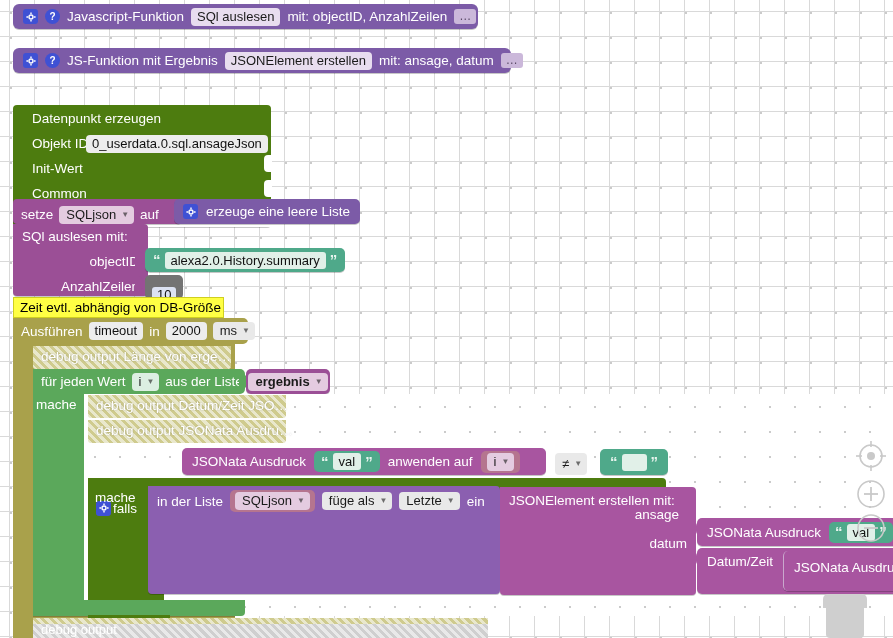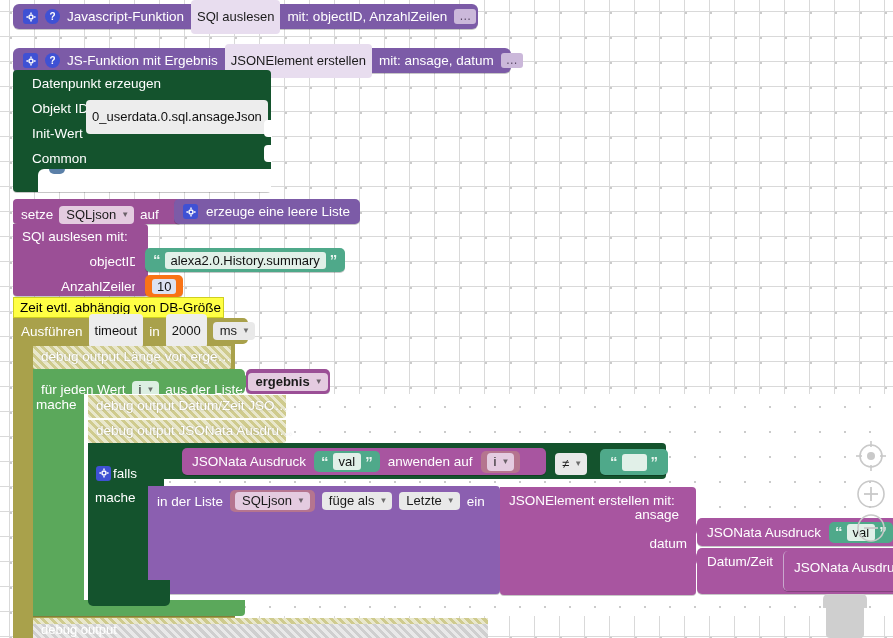--- a/index.html
+++ b/index.html
@@ -25,21 +25,21 @@
   .canvas{position:absolute;inset:0;z-index:1;}
 
   .blk{position:absolute;box-sizing:border-box;color:#fff;white-space:nowrap;}
   .blk-label{color:#fff;}
 
   
   .c-purple  {background:#7C5BA7;}
   .c-purple2 {background:#8B5FB0;}
   .c-magenta {background:#9B4F96;}
   .c-pink    {background:#A855A0;}
-  .c-blue    {background:#14532d;}
+  .c-blue    {background:#4d7c0f;margin-top:35px;}
   .c-olive   {background:#A9A14B;}
   .c-green   {background:#5BA85B;}
   .c-yellow  {background:#FFFF44;color:#000;}
 
   .shadow{box-shadow:0 1px 0 rgba(0,0,0,.22);}
 
   
   .hdr{
     display:flex;align-items:center;gap:7px;border-radius:6px;
     padding:0 10px;height:25px;
@@ -47,21 +47,21 @@
   .icon-btn{
     width:15px;height:15px;border-radius:3px;background:#3F51D4;
     display:inline-flex;align-items:center;justify-content:center;
     color:#fff;font-size:10px;line-height:1;flex:0 0 auto;
   }
   .icon-btn.circ{border-radius:50%;}
   .icon-btn svg{display:block;}
 
   .field{
     background:#E8DDEF;color:#1a1a1a;border-radius:4px;
-    padding:9px 6px;font-size:13px;line-height:16px;display:inline-block;
+    padding:1px 6px;font-size:13px;line-height:16px;display:inline-block;
   }
   .field-light{background:#EDEDED;color:#111;}
   .field-dd{
     background:#E4CBE0;color:#1a1a1a;border-radius:4px;padding:1px 5px 1px 7px;
     display:inline-flex;align-items:center;gap:5px;font-size:13px;line-height:16px;
   }
   .field-dd.grey{background:#E9E9E9;}
   .field-dd.greenish{background:#DCEFE2;}
   .caret{font-size:8px;opacity:.6;}
   .ellip{
@@ -73,22 +73,22 @@
   .strblk{
     background:#4FA98A;border-radius:5px;display:inline-flex;align-items:center;
     gap:4px;padding:2px 8px;height:22px;box-sizing:border-box;
   }
   .quote{color:#E8F4EE;font-size:15px;font-weight:bold;line-height:12px;}
   .strval{background:#E1F0E8;color:#111;border-radius:3px;padding:1px 6px;font-size:13px;}
   .strval.empty{min-width:13px;height:15px;display:inline-block;}
 
   
   .numblk{
-    background:#f97316;border-radius:5px;padding:2px 7px;display:inline-flex;
-    align-items:center;height:20px;box-sizing:border-box;
+    background:#737373;border-radius:5px;padding:12px 7px;display:inline-flex;
+    align-items:flex-start;height:20px;box-sizing:border-box;
   }
   .numval{background:#DCE2F2;color:#111;border-radius:3px;padding:0 5px;font-size:13px;}
   .plug{
     position:absolute;width:8px;height:15px;background:#C8A9C6;
     border-radius:0 5px 5px 0;
   }
 
   .row{display:flex;align-items:center;gap:6px;height:100%;}
 
   
@@ -245,21 +245,21 @@
 
   <div style="position:absolute;left:33px;top:344px;width:860px;height:272px;background:transparent;"></div>
 
   <div class="blk dis-olive hatched" style="left:33px;top:346px;width:198px;height:23px;border-radius:0 0 3px 3px;">
     <div style="position:absolute;left:8px;top:3px;color:#fff;text-shadow:0 0 2px rgba(0,0,0,.25);">debug output Länge von erge…</div>
   </div>
 
   <div class="blk c-green shadow" style="left:33px;top:369px;width:202px;height:247px;border-radius:0 4px 0 0;">
   </div>
   <div class="blk c-green" style="left:33px;top:369px;width:212px;height:25px;border-radius:0 5px 5px 0;">
-    <div class="row" style="padding:8px 8px;gap:6px;">
+    <div class="row" style="padding:0 8px;gap:6px;">
       <span>für jeden Wert</span>
       <span class="field-dd greenish">
         <span>i</span>
           <span class="caret">▼</span>
       </span>
       <span>aus der Liste</span>
     </div>
   </div>
   <div class="plug" style="left:239px;top:374px;background:#5BA85B;"></div>
   <div class="blk c-magenta shadow" style="left:246px;top:369px;width:84px;height:25px;border-radius:5px;font-weight:bold;">

